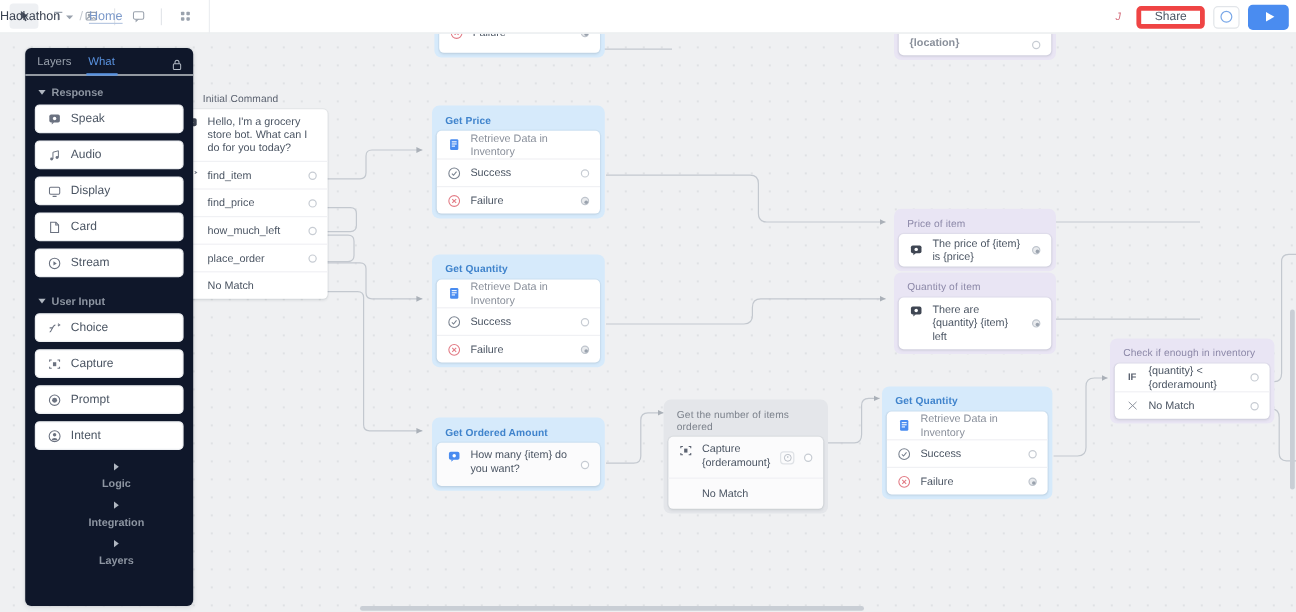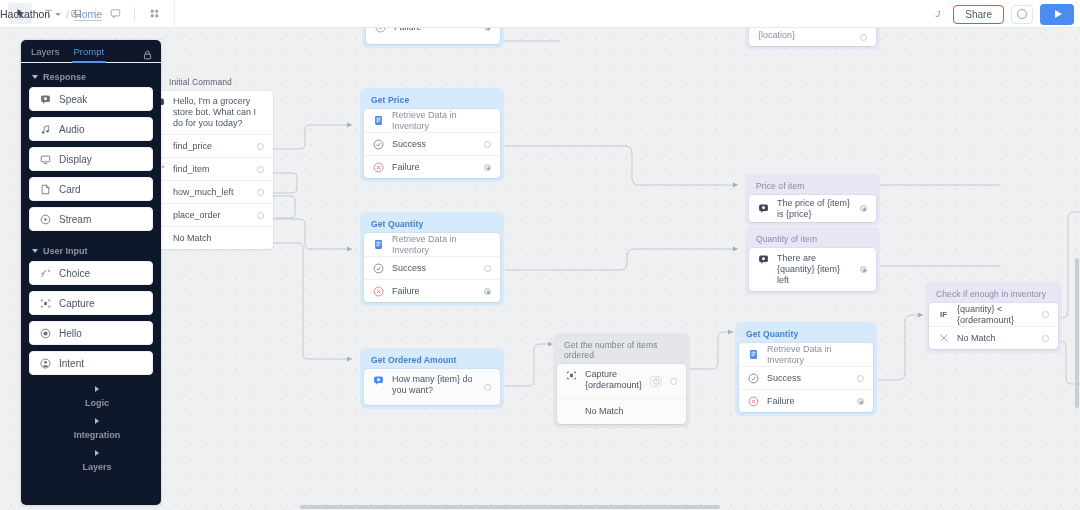--- a/index.html
+++ b/index.html
@@ -51,21 +51,21 @@
   #topbar-right {
     position: absolute; right: 6px; top: 0; height: 28px;
     display: flex; align-items: center; gap: 7px;
   }
   .avatar {
     width: 17px; height: 17px; border-radius: 50%;
     display: flex; align-items: center; justify-content: center;
     font-size: 9px; color: #d4707f; font-style: italic;
   }
   .btn-share {
-    height: 19px; padding: 0 11px; border: 1px solid #ef4444; border-radius: 4px;
+    height: 19px; padding: 0 11px; border: 4px solid #ef4444; border-radius: 4px;
     background: #fff; font-size: 10px; color: #4b5563;
     display: flex; align-items: center;
   }
   .btn-circle {
     width: 22px; height: 19px; border: 1px solid #e2e5e9; border-radius: 4px; background: #fff;
     display: flex; align-items: center; justify-content: center;
   }
   .ring { width: 10px; height: 10px; border: 1.4px solid #7aa8e8; border-radius: 50%; }
   .btn-play {
     width: 34px; height: 21px; border-radius: 4px; background: #4a8cf0;
@@ -226,54 +226,54 @@
             <span class="port filled"></span>
           </div>
         </div>
       </div>
     </div>
 
     <div class="node" style="left:745px; top:-26px; width:135px;">
       <div class="node-wrap purple">
         <div class="node-body">
           <div class="row" style="min-height:40px; align-items:flex-end; padding-bottom:5px;">
-            <span class="rlabel" style="color:#8a909b;">{location}</span>
+            <span class="rlabel" style="color:#8a909b;font-weight:bold;">{location}</span>
             <span class="port"></span>
           </div>
         </div>
       </div>
     </div>
 
     <div class="node" style="left:145px; top:46px; width:128px;">
       <div class="node-wrap plain">
         <div class="node-title dark" style="padding-left:4px;">Initial Command</div>
         <div class="node-body">
           <div class="row tall" style="min-height:36px;">
             <span class="ricon dark-ic">
               <svg width="11" height="11" viewBox="0 0 16 16">
                   <rect x="1.6" y="2.2" width="12.8" height="9.6" rx="2.2" fill="currentColor"></rect>
                   <path d="M4.6 11.5 L4.6 14.2 L7.6 11.5 Z" fill="currentColor"></path>
                   <circle cx="8" cy="7" r="2.1" fill="#fff"></circle>
                 </svg>
             </span>
             <span class="rlabel">Hello, I'm a grocery store bot. What can I do for you today?</span>
-          </div>
-          <div class="row no-indent">
-            <span class="rlabel">find_price</span>
-            <span class="port"></span>
           </div>
           <div class="row">
             <span class="ricon" style="color:#6b7280;">
               <svg width="11" height="11" viewBox="0 0 16 16" fill="none" stroke="currentColor" stroke-width="1.25">
                   <path d="M2 12.5 C5 12.5 5 4 9 4"></path>
                   <path d="M12 2.6 L14.2 4 L12 5.4"></path>
                   <path d="M2 7.6 L5.2 7.6"></path>
                 </svg>
             </span>
             <span class="rlabel">find_item</span>
+            <span class="port"></span>
+          </div>
+          <div class="row no-indent">
+            <span class="rlabel">find_price</span>
             <span class="port"></span>
           </div>
           <div class="row no-indent">
             <span class="rlabel">how_much_left</span>
             <span class="port"></span>
           </div>
           <div class="row no-indent">
             <span class="rlabel">place_order</span>
             <span class="port"></span>
           </div>
@@ -510,21 +510,21 @@
       </div>
     </div>
 
     <div id="vscroll"></div>
     <div id="hscroll"></div>
   </div>
 
   <div id="left-panel">
     <div id="panel-tabs">
       <div class="ptab">Layers</div>
-      <div class="ptab active">Prompt</div>
+      <div class="ptab active">What</div>
       <span class="lock-icon">
         <svg width="9" height="10" viewBox="0 0 16 18" fill="none" stroke="currentColor" stroke-width="1.5">
             <rect x="2.5" y="7.5" width="11" height="8.5" rx="1.6"></rect>
             <path d="M5 7.5 V5 a3 3 0 0 1 6 0 V7.5"></path>
           </svg>
       </span>
     </div>
 
     <div>
       <div class="group-head">
@@ -604,21 +604,21 @@
         </span>
         <span>Capture</span>
       </div>
       <div class="step-item">
         <span class="si">
           <svg width="11" height="11" viewBox="0 0 16 16" fill="none" stroke="currentColor" stroke-width="1.3">
               <circle cx="8" cy="8" r="6.3"></circle>
               <circle cx="8" cy="8" r="3" fill="currentColor" stroke="none"></circle>
             </svg>
         </span>
-        <span>Hello</span>
+        <span>Prompt</span>
       </div>
       <div class="step-item">
         <span class="si">
           <svg width="11" height="11" viewBox="0 0 16 16" fill="currentColor">
               <circle cx="8" cy="8" r="6.6" fill="none" stroke="currentColor" stroke-width="1.3"></circle>
               <circle cx="8" cy="6.3" r="2.1"></circle>
               <path d="M4.2 13 a3.9 3.5 0 0 1 7.6 0 Z"></path>
             </svg>
         </span>
         <span>Intent</span>

